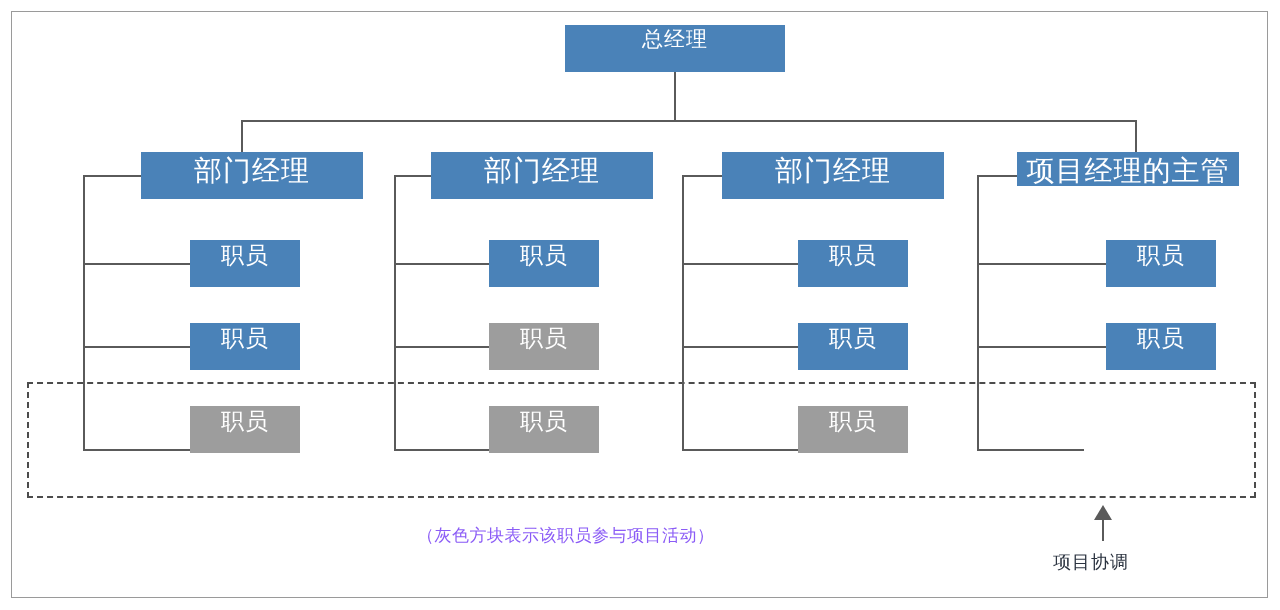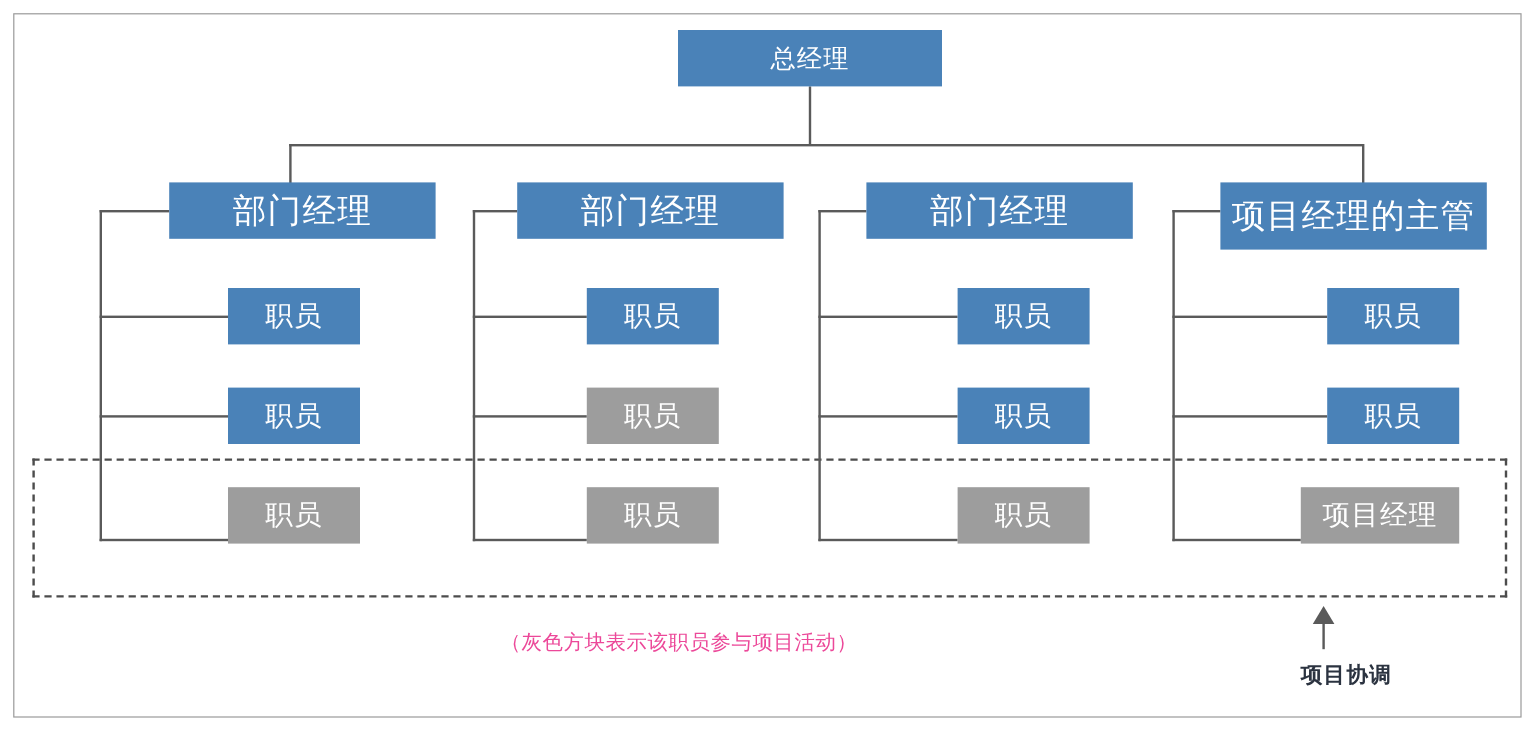--- a/index.html
+++ b/index.html
@@ -33,21 +33,20 @@
     top: 382px;
     width: 1229px;
     height: 116px;
     border: 2.5px dashed #4c4c4c;
     box-sizing: border-box;
   }
   .node {
     position: absolute;
     box-sizing: border-box;
     display: flex;
-    align-items: center;
     justify-content: center;
     color: #ffffff;
     letter-spacing: 1px;
     white-space: nowrap;
     z-index: 6;
   }
   .node.blue { background: #4a82b8; }
   .node.gray { background: #9d9d9d; }
   .node.top  { font-size: 21px; }
   .node.mgr  { font-size: 28px; }
@@ -55,21 +54,21 @@
   .conn {
     position: absolute;
     background: #5a5a5a;
     z-index: 2;
   }
   .conn.h { height: 1.6px; }
   .conn.v { width: 1.6px; }
   .caption {
     position: absolute;
     font-size: 17px;
-    color: #ec4899;
+    color: #8b5cf6;
     white-space: nowrap;
     letter-spacing: 0.5px;
   }
   .arrow-shaft {
     position: absolute;
     width: 2px;
     background: #5a5a5a;
     z-index: 5;
   }
   .arrow-head {
@@ -164,42 +163,39 @@
   <div class="node blue staff" style="left:798px; top:323px; width:110px; height:47px;">
     <span>职员</span>
   </div>
   <div class="conn h" style="left:682px; top:346px; width:116px;"></div>
 
   <div class="node gray staff" style="left:798px; top:406px; width:110px; height:47px;">
     <span>职员</span>
   </div>
   <div class="conn h" style="left:682px; top:449px; width:116px;"></div>
 
-  <div class="node blue mgr" style="left:1017px; top:152px; width:222px; height:56px;">
+  <div class="node blue mgr" style="left:1017px; top:152px; width:222px; height:34px;">
     <span>项目经理的主管</span>
   </div>
   <div class="conn v" style="left:977px; top:175px; height:276px;"></div>
   <div class="conn h" style="left:977px; top:175px; width:40px;"></div>
 
   <div class="node blue staff" style="left:1106px; top:240px; width:110px; height:47px;">
     <span>职员</span>
   </div>
   <div class="conn h" style="left:977px; top:263px; width:129px;"></div>
 
   <div class="node blue staff" style="left:1106px; top:323px; width:110px; height:47px;">
     <span>职员</span>
   </div>
   <div class="conn h" style="left:977px; top:346px; width:129px;"></div>
 
-  <div class="node gray staff" style="left:1084px; top:406px; width:132px; height:47px;">
-    <span>项目经理</span>
-  </div>
   <div class="conn h" style="left:977px; top:449px; width:107px;"></div>
 
   <div class="dashed-region"></div>
 
   <div class="caption" style="left:417px; top:524px;">（灰色方块表示该职员参与项目活动）</div>
 
   <div class="arrow-head" style="left:1094px; top:505px;"></div>
   <div class="arrow-shaft" style="left:1102px; top:518px; height:23px;"></div>
-  <div class="annot" style="left:1084px; top:550px;font-weight:bold;">项目协调</div>
+  <div class="annot" style="left:1053px; top:550px;">项目协调</div>
 
 </div>
 
 </body></html>

